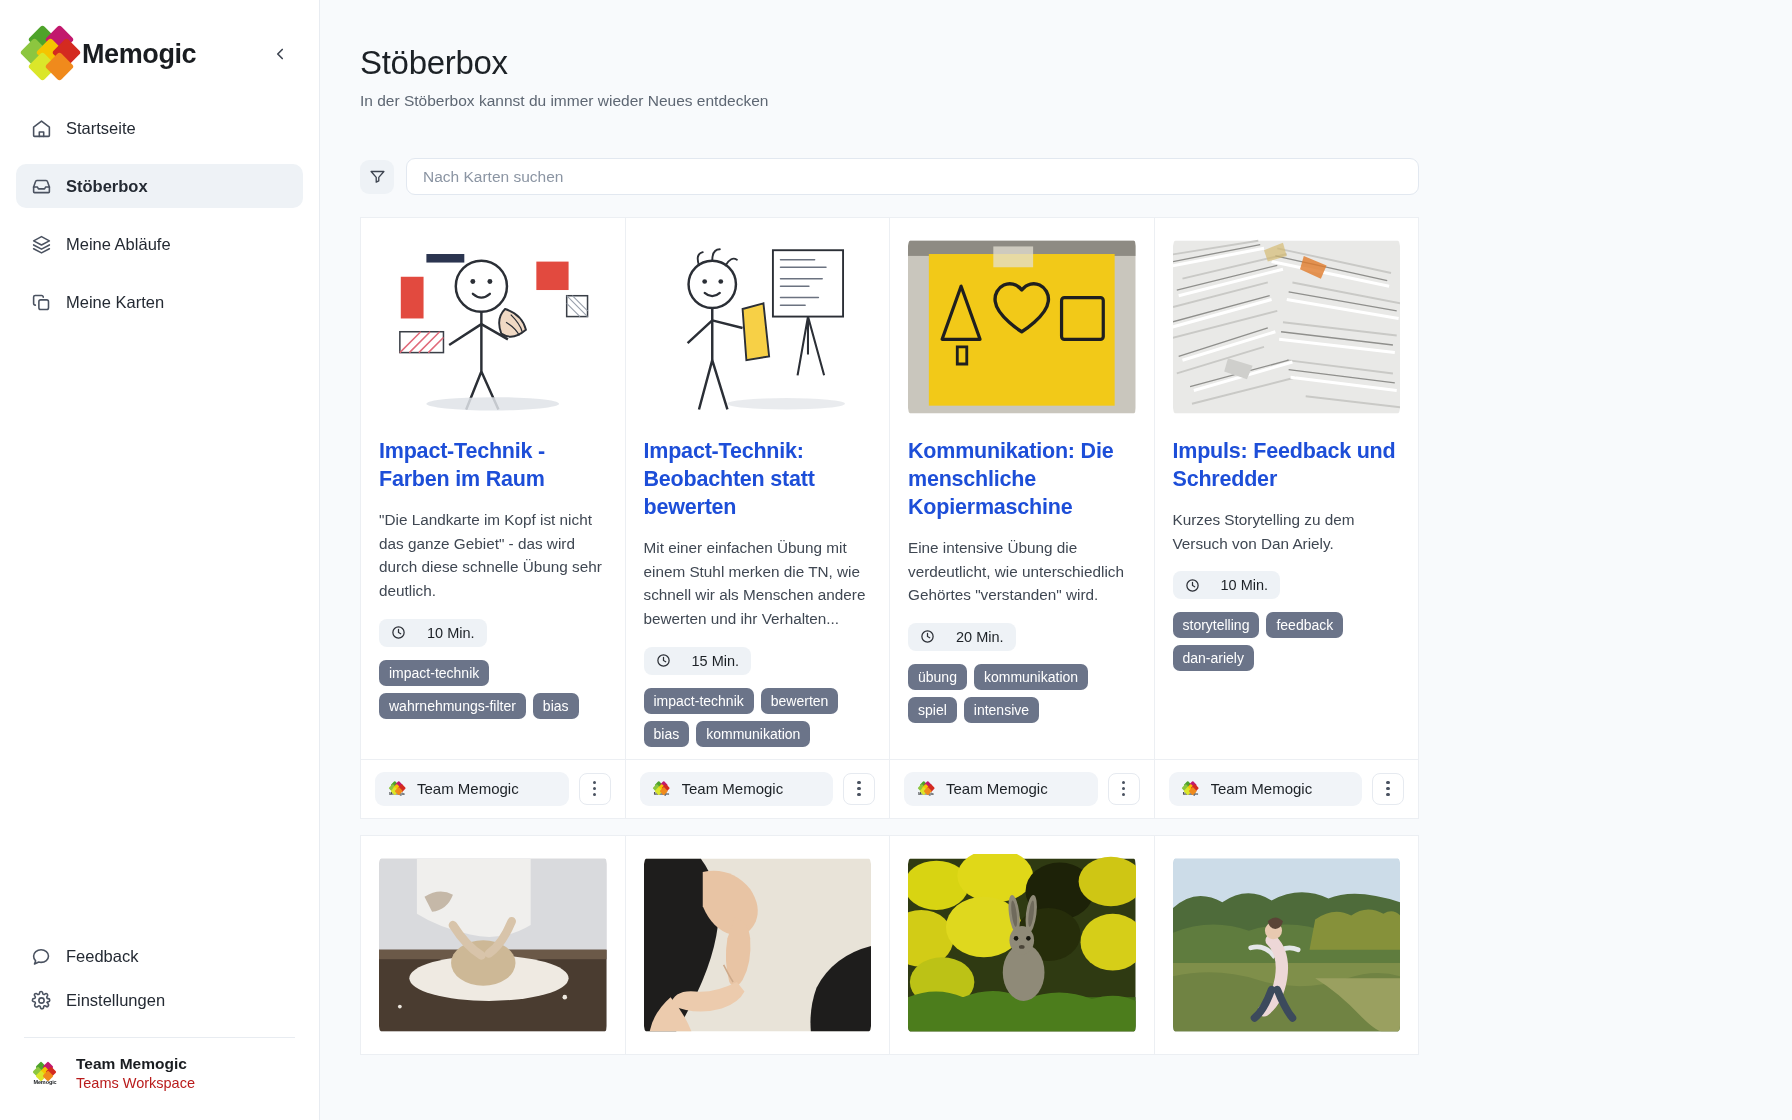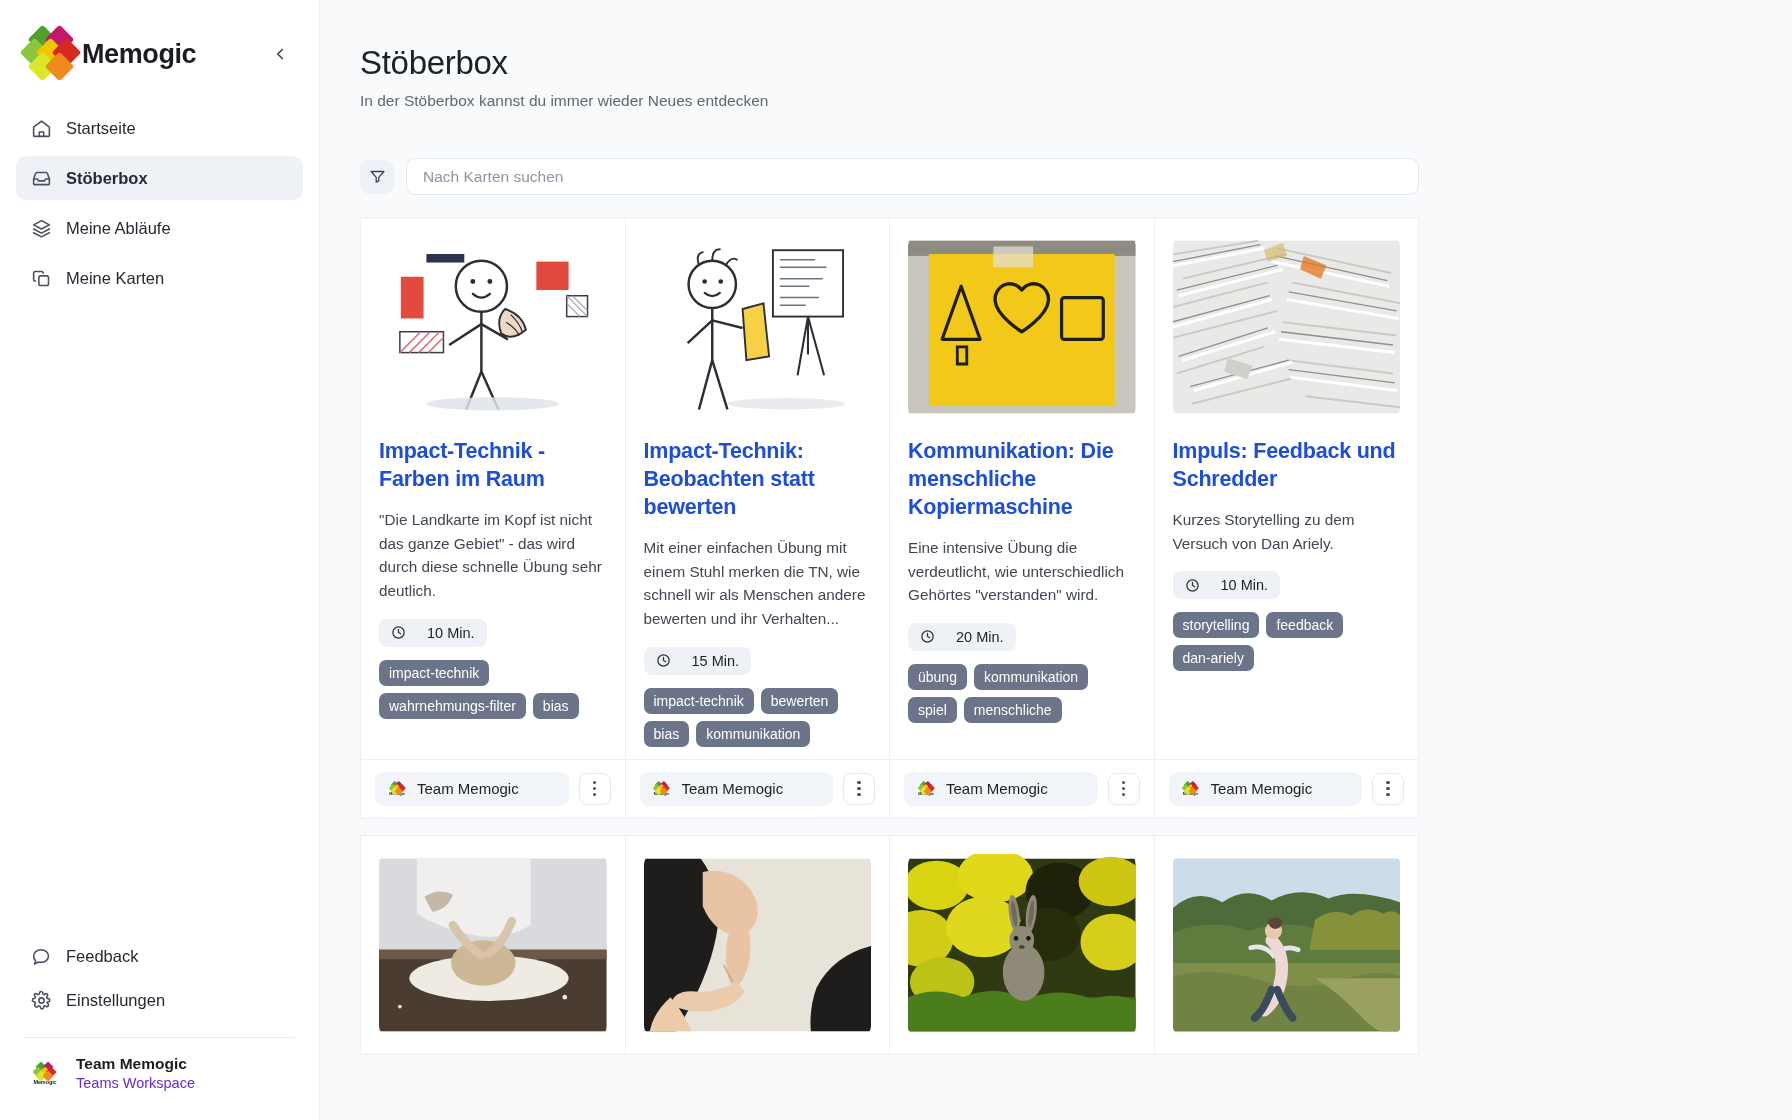--- a/index.html
+++ b/index.html
@@ -19,38 +19,38 @@
   .brand-row { display: flex; align-items: center; padding: 28px 24px 20px 24px; }
   .logo-mark { width: 52px; height: 52px; position: relative; flex: 0 0 52px; }
   .dia { position: absolute; width: 21px; height: 21px; transform: rotate(45deg); border-radius: 3px; }
   .brand-name { font-size: 27px; font-weight: 700; color: #1a1d21; letter-spacing: -.4px; margin-left: 6px; }
   .collapse-btn {
     margin-left: auto; width: 30px; height: 30px; border-radius: 8px;
     display: flex; align-items: center; justify-content: center;
     color: #3d4450; background: transparent; border: none; cursor: pointer;
   }
 
-  .nav { padding: 6px 16px 0 16px; display: flex; flex-direction: column; gap: 6px; }
+  .nav { padding: 6px 16px 0 16px; display: flex; flex-direction: column; gap: 14px; }
   .nav-item {
     display: flex; align-items: center; gap: 14px;
     height: 44px; padding: 0 14px; border-radius: 10px;
     color: #242a33; font-size: 16.5px; cursor: pointer; text-decoration: none;
   }
   .nav-item.active { background: #eef2f6; font-weight: 600; }
   .nav-icon { width: 22px; height: 22px; flex: 0 0 22px; display: flex; align-items: center; justify-content: center; color: #4a5260; }
 
   .side-bottom { margin-top: auto; padding: 0 16px 16px 16px; }
   .divider { height: 1px; background: #e8ecf1; margin: 14px 8px 0 8px; }
   .ws-row { display: flex; align-items: center; gap: 14px; padding: 16px 12px 10px 12px; cursor: pointer; }
   .ws-avatar { width: 34px; height: 34px; flex: 0 0 34px; position: relative; display: flex; flex-direction: column; align-items: center; justify-content: center; }
   .ws-mini { width: 22px; height: 15px; position: relative; }
   .ws-mini .dia { width: 8px; height: 8px; border-radius: 1.5px; }
   .ws-mini-label { font-size: 5.5px; font-weight: 700; color: #1a1d21; margin-top: 1px; letter-spacing: -.1px; }
   .ws-name { font-size: 15.5px; font-weight: 600; color: #1a1d21; line-height: 1.35; }
-  .ws-sub { font-size: 14.5px; color: #6d28d9; line-height: 1.35; }
+  .ws-sub { font-size: 14.5px; color: #b91c1c; line-height: 1.35; }
 
   
   .main { flex: 1; height: 1120px; overflow: hidden; background: #f8fafc; position: relative; }
   .main-inner { padding: 44px 40px 0 40px; max-width: 1472px; }
   .page-title { font-size: 33px; font-weight: 400; color: #1c2126; letter-spacing: -.3px; }
   .page-sub { font-size: 15.5px; color: #5e6773; margin-top: 10px; }
 
   .searchbar { display: flex; align-items: center; gap: 12px; margin-top: 48px; }
   .filter-btn {
     width: 34px; height: 34px; flex: 0 0 34px; border-radius: 9px;
@@ -392,21 +392,21 @@
               <svg width="15" height="15" viewBox="0 0 24 24" fill="none" stroke="#2b2f36" stroke-width="2" stroke-linecap="round">
                 <circle cx="12" cy="12" r="9"></circle>
                   <polyline points="12 7 12 12 15.5 14"></polyline>
               </svg>
               <span>20 Min.</span>
             </div>
             <div class="tags">
               <span class="tag">übung</span>
               <span class="tag">kommunikation</span>
               <span class="tag">spiel</span>
-              <span class="tag">menschliche</span>
+              <span class="tag">intensive</span>
             </div>
           </div>
           <div class="card-footer">
             <div class="owner-chip">
               <span class="owner-avatar">
                 <span class="owner-mini">
                   <span class="dia" style="left:2px;   top:0px;   background:#4ea32a"></span>
                   <span class="dia" style="left:6.8px; top:0px;   background:#c2186d"></span>
                   <span class="dia" style="left:0px;   top:3.4px; background:#8cc63f"></span>
                   <span class="dia" style="left:4.6px; top:3.4px; background:#f5c400"></span>

